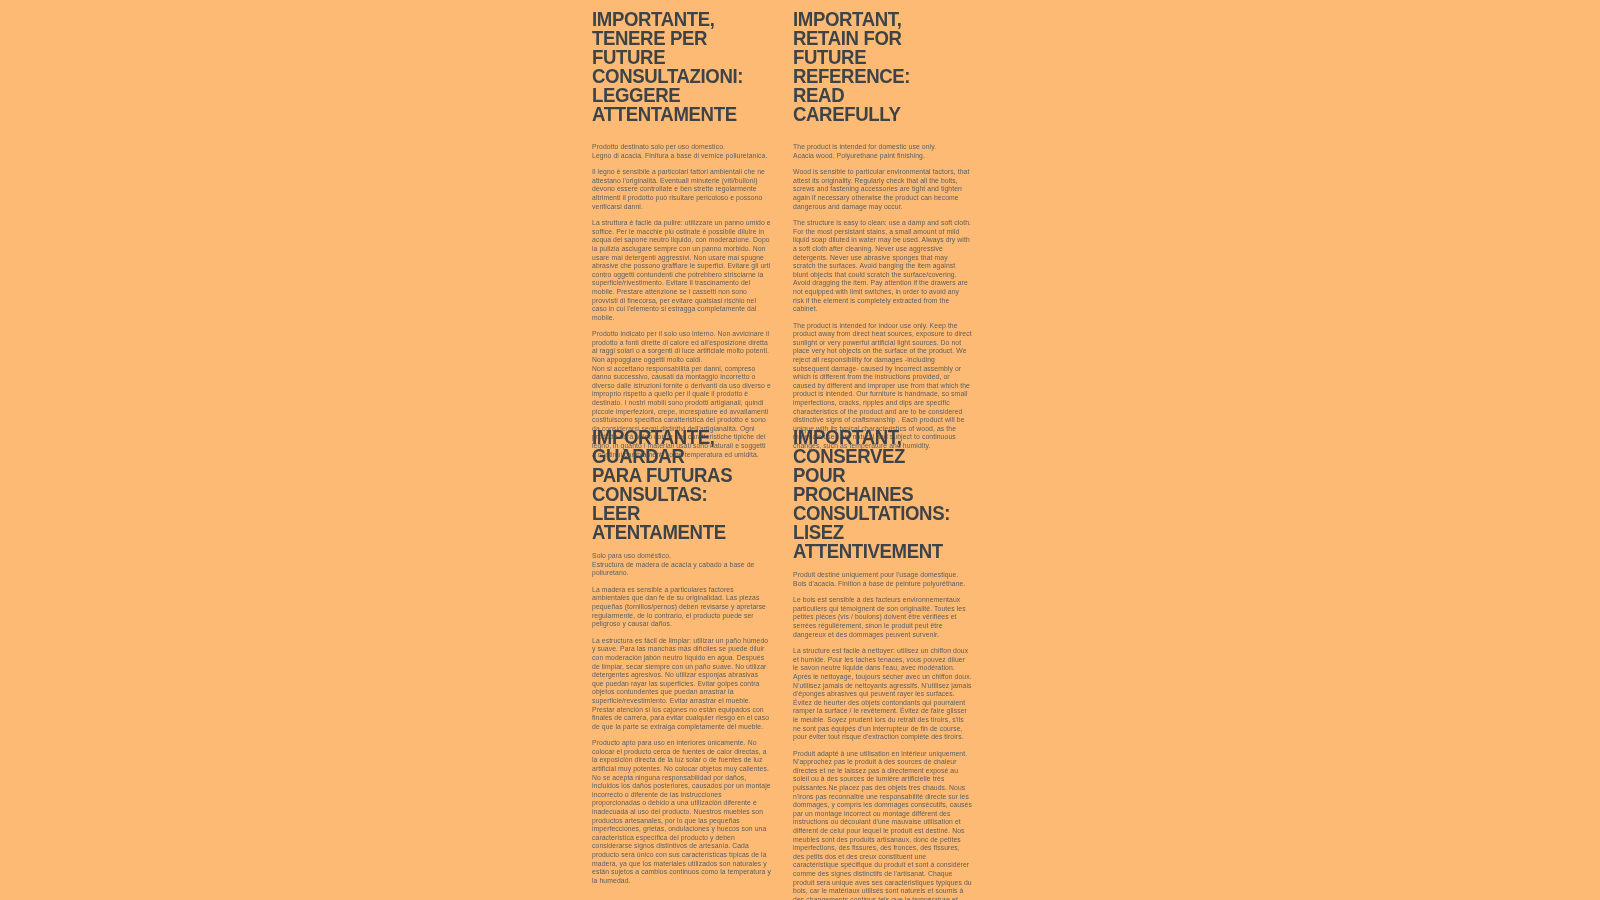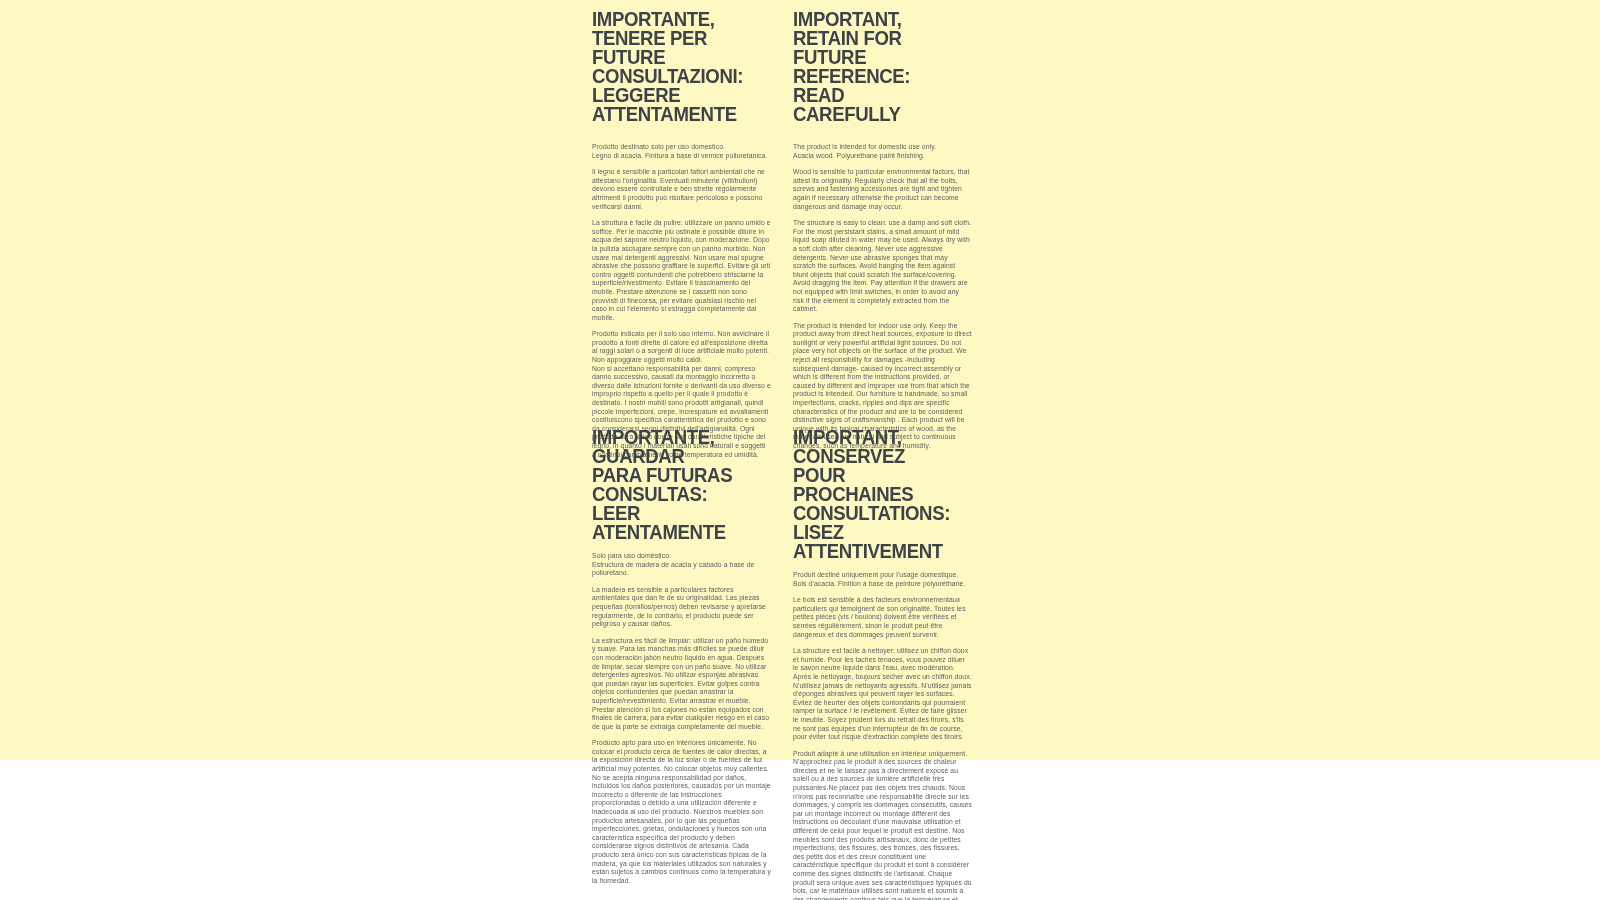--- a/index.html
+++ b/index.html
@@ -12,22 +12,22 @@
     height: 900px;
     position: relative;
     font-family: "Liberation Sans", sans-serif;
     overflow: hidden;
   }
   .sheet {
     position: absolute;
     left: 0;
     top: 0;
     width: 1600px;
-    height: 760px;
-    background: #fef9c3;
+    height: 900px;
+    background: #fdba74;
   }
   .quadrant {
     position: absolute;
     width: 180px;
   }
   .q-it { left: 592px; top: 10px; }
   .q-en { left: 793px; top: 10px; }
   .q-es { left: 592px; top: 428px; }
   .q-fr { left: 793px; top: 428px; }
   .heading {

